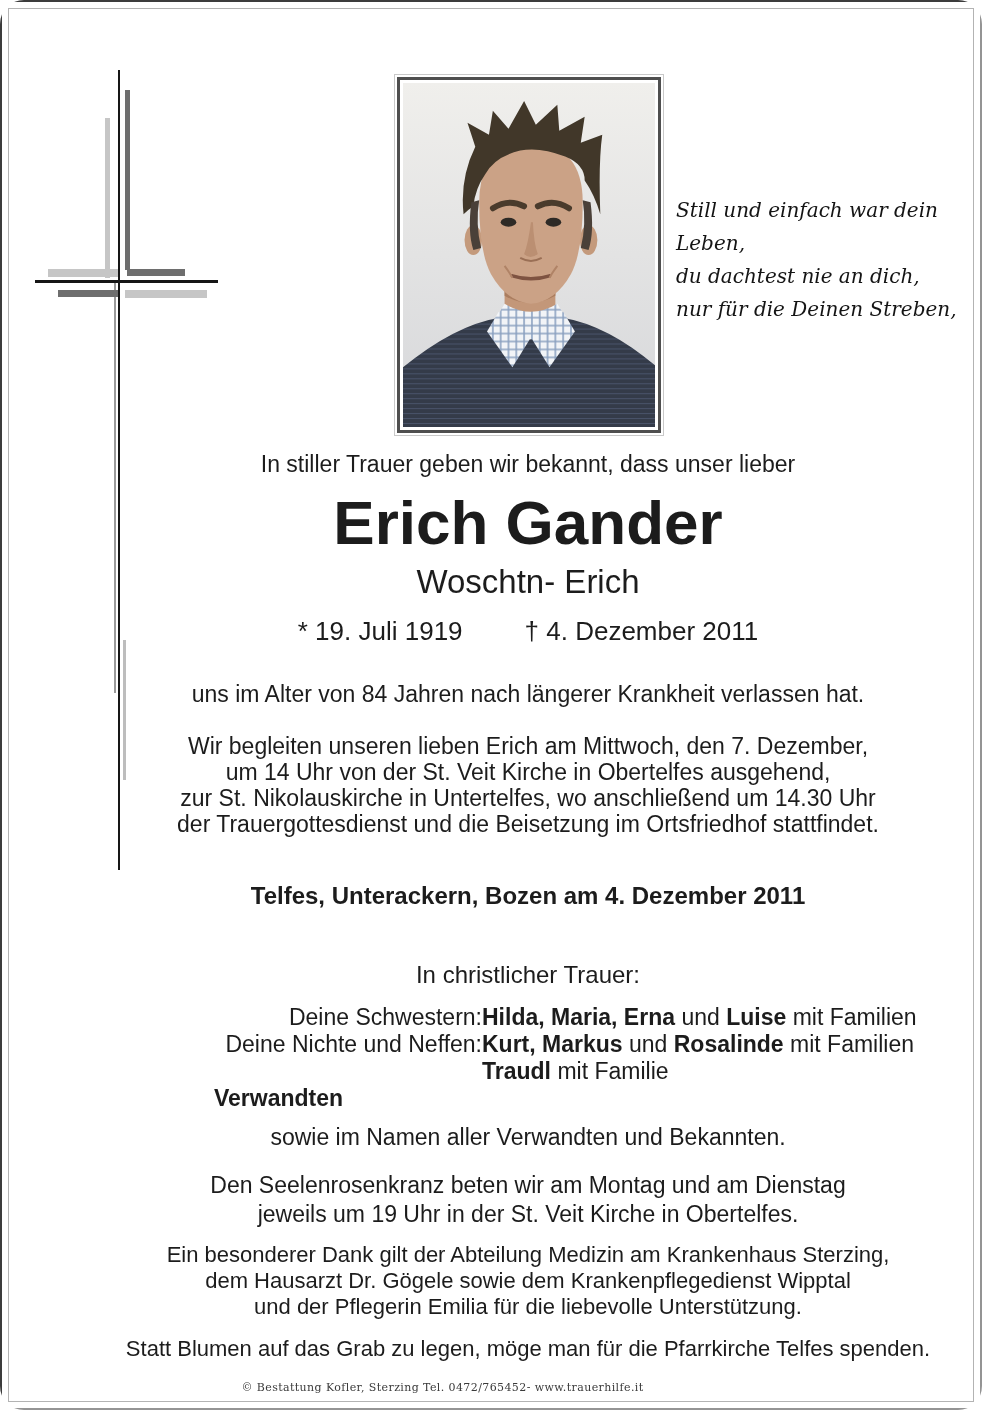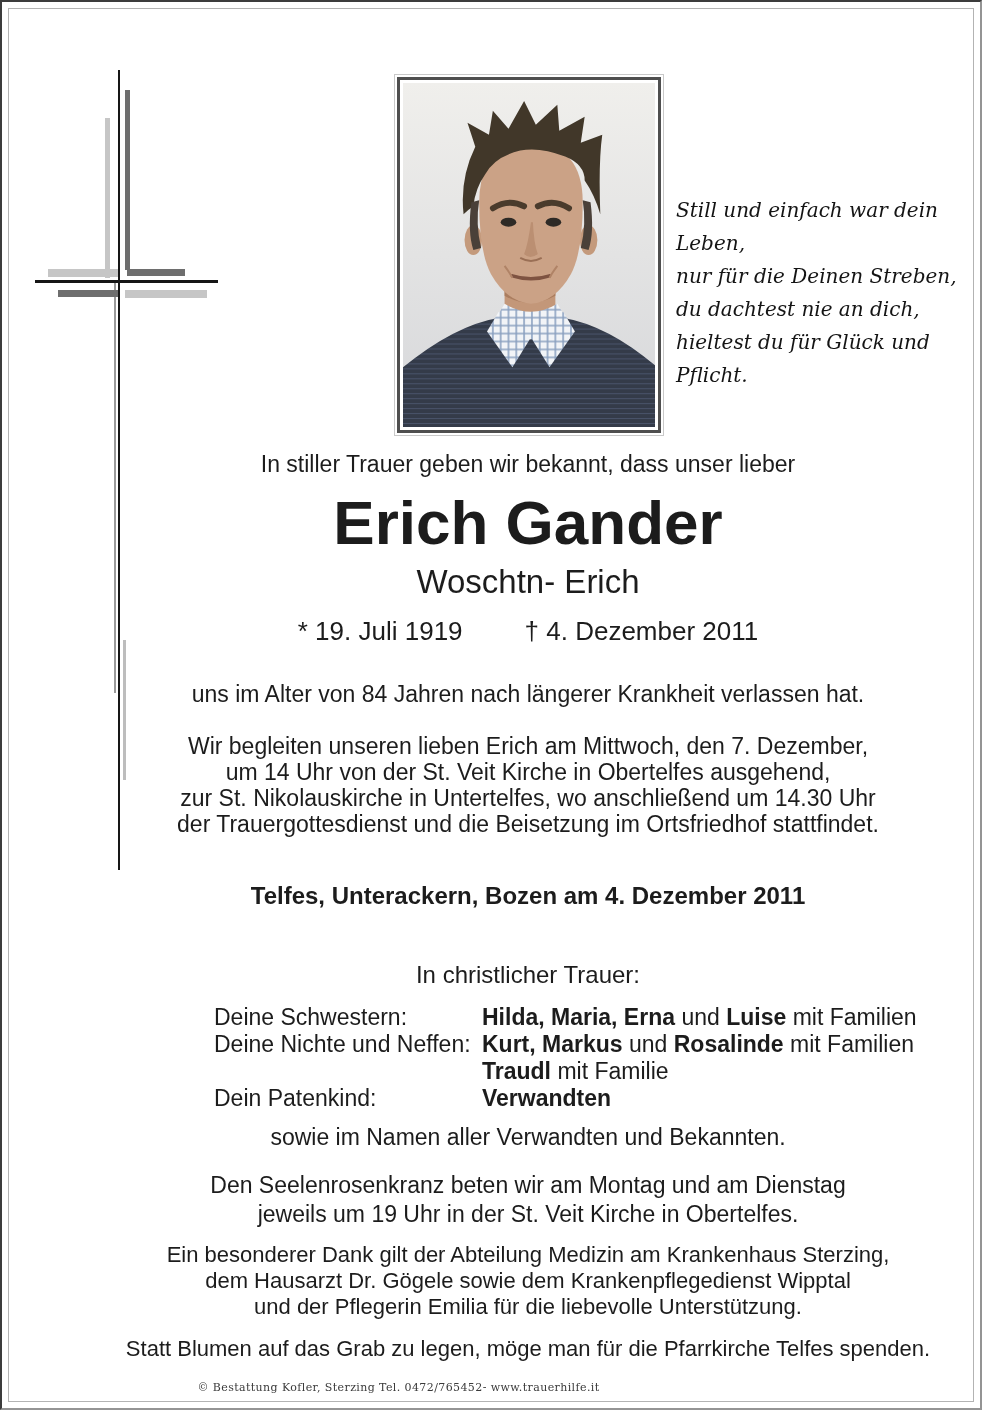--- a/index.html
+++ b/index.html
@@ -3,20 +3,21 @@
 <meta charset="utf-8">
 <style>
   html,body { margin:0; padding:0; background:#ffffff; }
   .page {
     position:relative;
     width:982px; height:1410px;
     background:#ffffff;
     font-family:"Liberation Sans", sans-serif;
     color:#1c1c1c;
     overflow:hidden;
+    border-radius:24px;
   }
   .frame-outer {
     position:absolute; inset:0;
     border:2px solid;
     border-color:#3c3c3c #949494 #949494 #3c3c3c;
     pointer-events:none; z-index:5;
   }
   .frame-inner {
     position:absolute; inset:8px;
     border:1px solid #b3b3b3;
@@ -69,30 +70,30 @@
   .rosary     { top:1171px; font-size:23px; line-height:29px; }
   .thanks     { top:1242px; font-size:22px; line-height:26px; }
   .flowers    { top:1336px; font-size:22px; }
 
   
   .family {
     position:absolute; left:214px; top:1004px;
     font-size:23px; line-height:27px;
   }
   .family-row { display:flex; }
-  .family-label { width:268px; flex:none; text-align:left; }
+  .family-label { width:268px; flex:none; text-align:right; }
   .family-value { text-align:left; white-space:nowrap; }
   .b { font-weight:bold; }
 
   
   .footer {
     position:absolute; left:0; top:1381px; width:797px;
     text-align:center;
     font-family:"DejaVu Serif", serif;
-    font-size:11px; color:#3a3a3a; letter-spacing:0.4px;
+    font-size:11px; color:#3a3a3a; letter-spacing:0.4px;padding-left:44px;
   }
 </style>
 </head>
 <body>
 
 <div class="page">
   <div class="frame-outer"></div>
   <div class="frame-inner"></div>
 
   <div>
@@ -154,23 +155,22 @@
       <path d="M0 346 L0 286 Q52 244 98 236 L131 258 L164 236 Q210 244 258 284 L258 346 Z" fill="url(#knit)"></path>
 
       <path d="M98 230 L131 256 L112 286 L86 250 Z" fill="url(#check)"></path>
       <path d="M164 230 L131 256 L150 286 L176 250 Z" fill="url(#check)"></path>
       <path d="M104 222 q27 16 54 0 l6 10 -33 26 -33 -26 Z" fill="url(#check)"></path>
     </svg>
   </div>
 
   <div class="poem">
     <div>Still und einfach war dein Leben,</div>
+    <div>du dachtest nie an dich,</div>
     <div>nur für die Deinen Streben,</div>
-    <div>du dachtest nie an dich,</div>
-    <div>hieltest du für Glück und Pflicht.</div>
   </div>
 
   <div class="center-block intro">In stiller Trauer geben wir bekannt, dass unser lieber</div>
   <div class="center-block name">Erich Gander</div>
   <div class="center-block house-name">Woschtn- Erich</div>
   <div class="center-block dates">
     <span>* 19. Juli 1919</span><span class="death-date">† 4. Dezember 2011</span>
   </div>
   <div class="center-block age-line">uns im Alter von 84 Jahren nach längerer Krankheit verlassen hat.</div>
 
@@ -191,21 +191,20 @@
     </div>
     <div class="family-row">
       <div class="family-label">Deine Nichte und Neffen:</div>
       <div class="family-value"><span class="b">Kurt, Markus</span><span> und </span><span class="b">Rosalinde</span><span> mit Familien</span></div>
     </div>
     <div class="family-row">
       <div class="family-label"></div>
       <div class="family-value"><span class="b">Traudl</span><span> mit Familie</span></div>
     </div>
     <div class="family-row">
-      <div class="family-label">Dein Patenkind:</div>
       <div class="family-value"><span class="b">Verwandten</span></div>
     </div>
   </div>
 
   <div class="center-block relatives">sowie im Namen aller Verwandten und Bekannten.</div>
 
   <div class="center-block rosary">
     <div>Den Seelenrosenkranz beten wir am Montag und am Dienstag</div>
     <div>jeweils um 19 Uhr in der St. Veit Kirche in Obertelfes.</div>
   </div>

